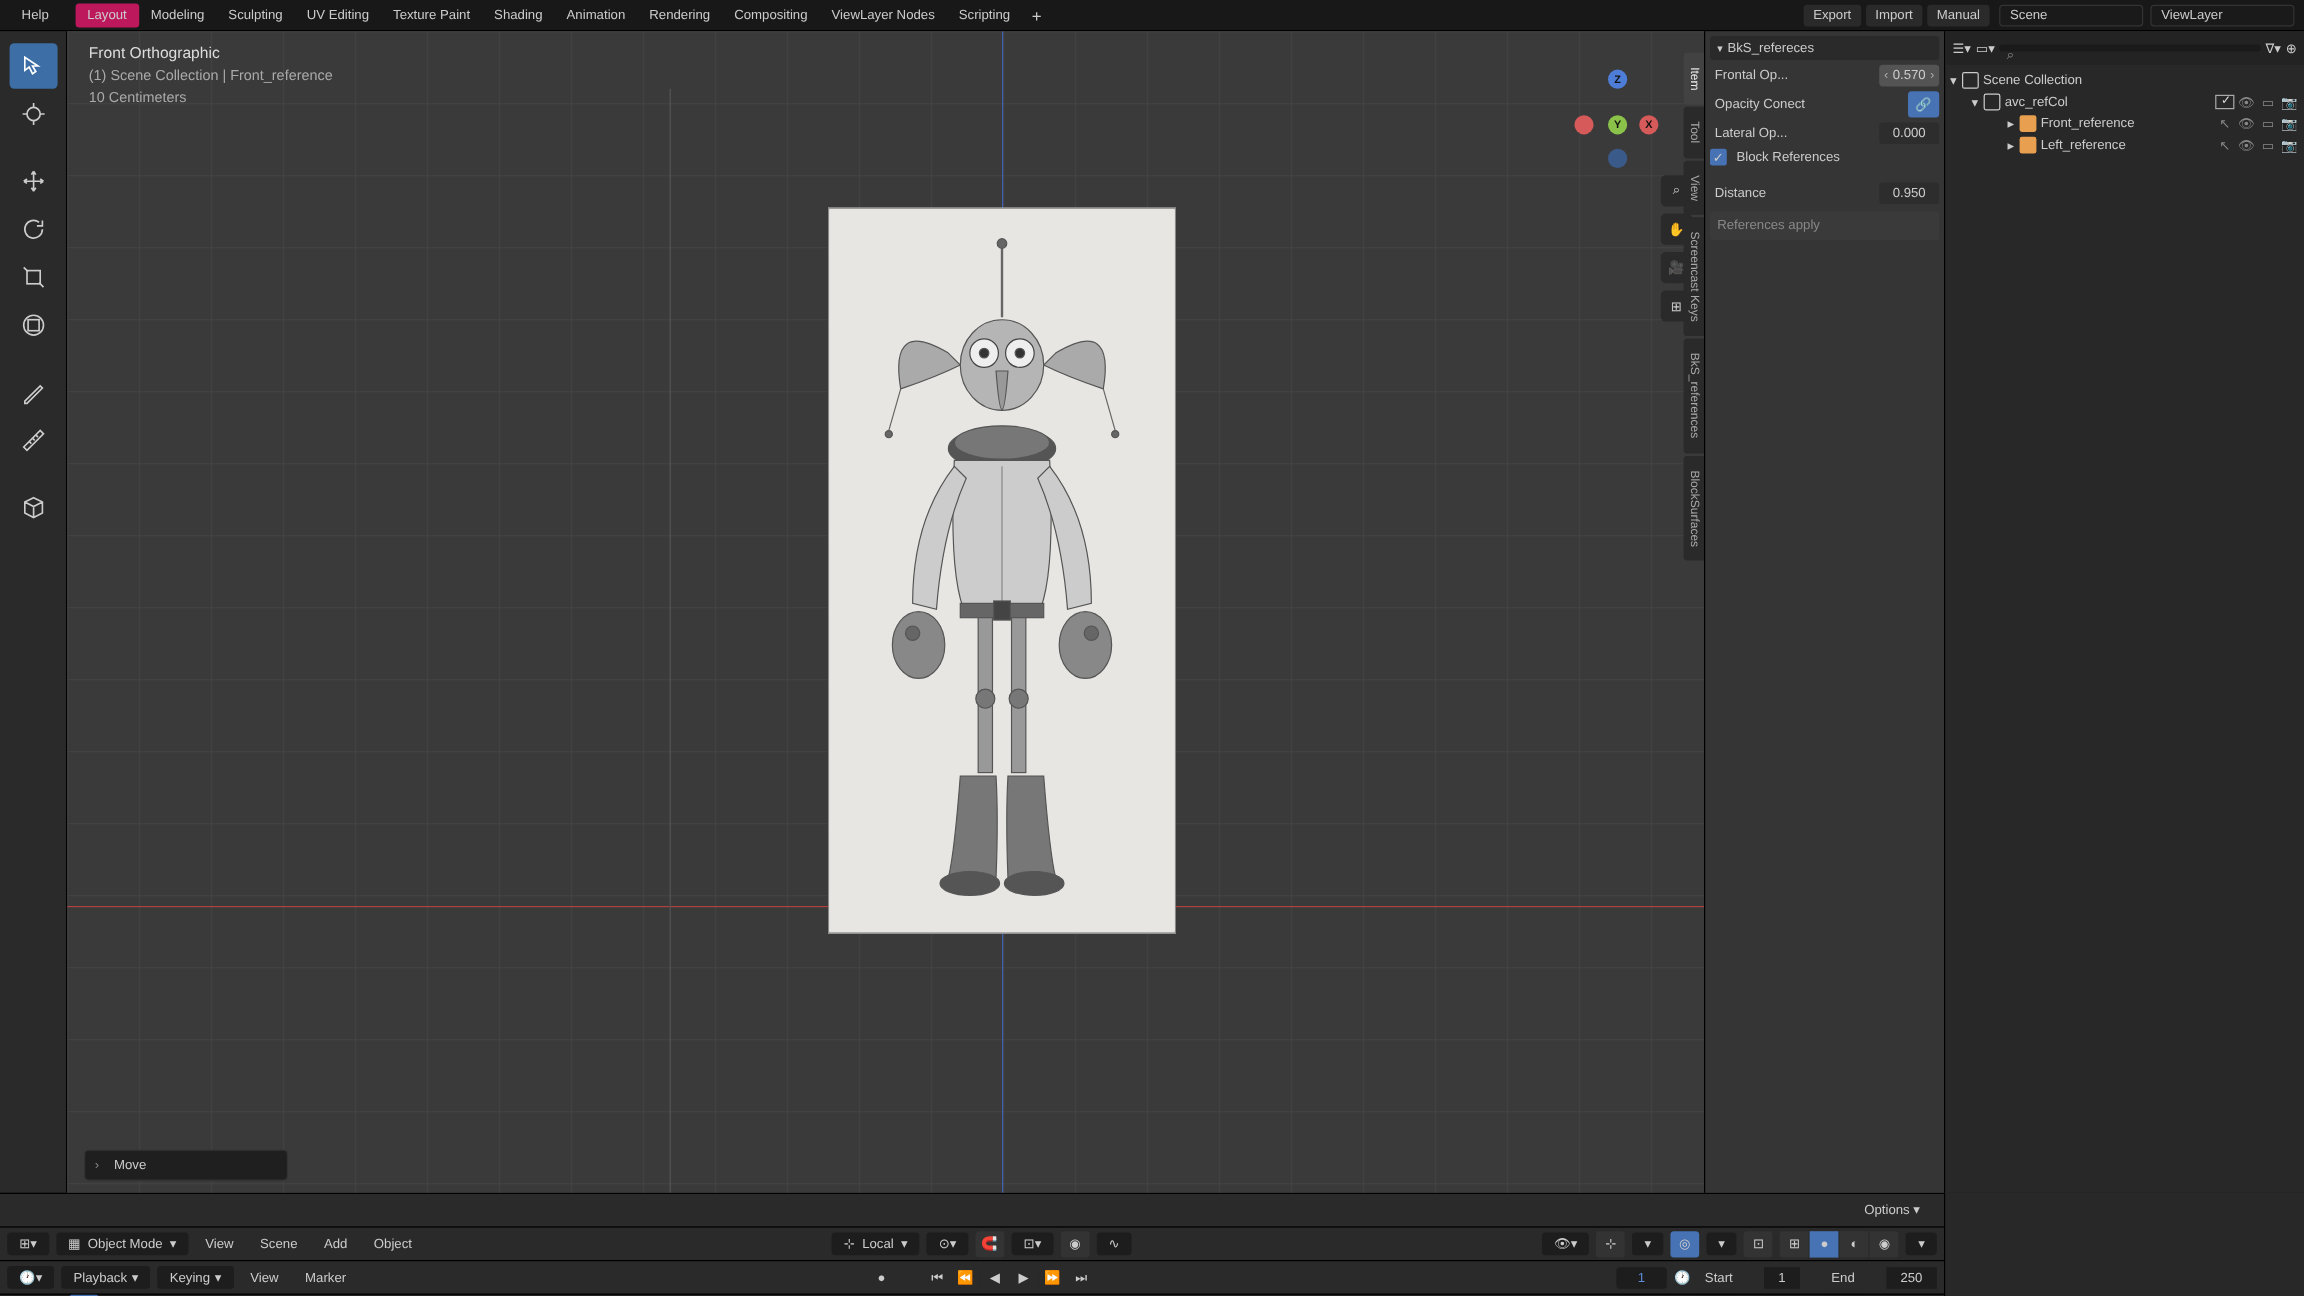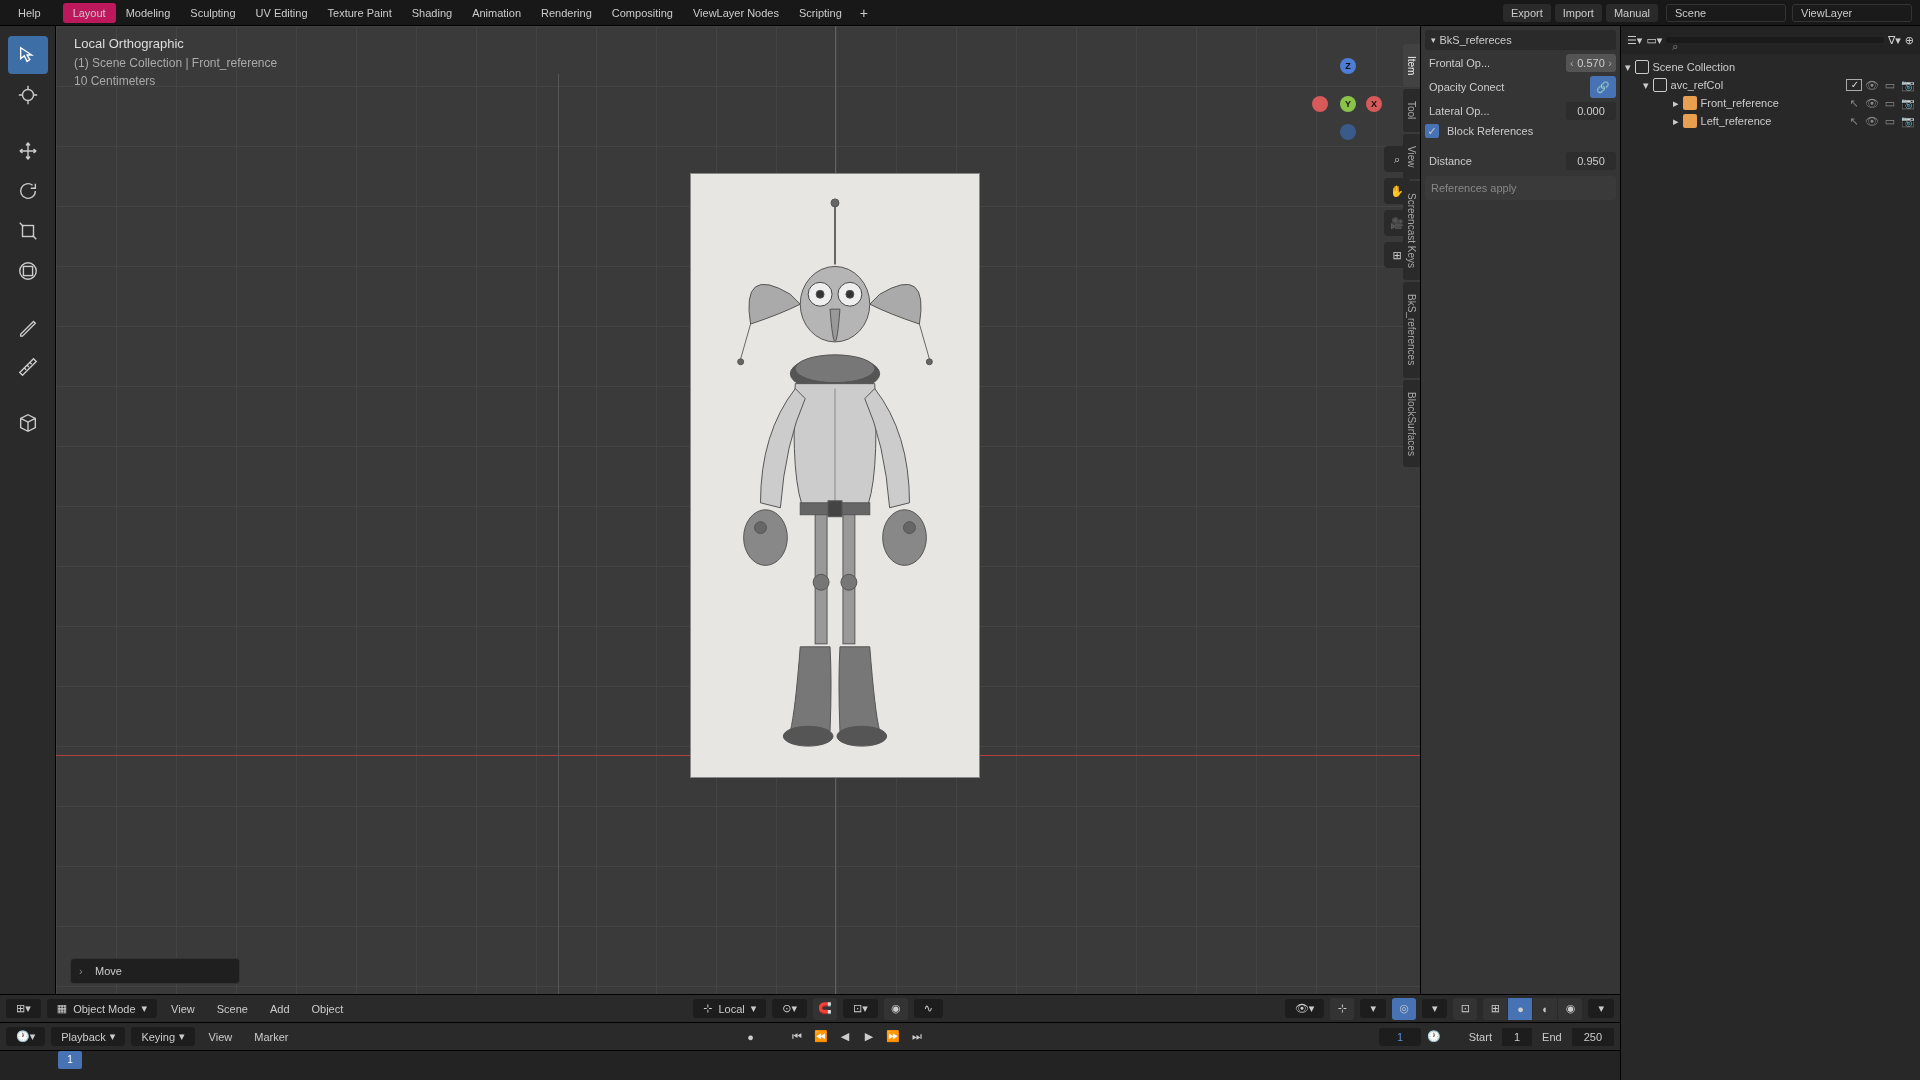--- a/index.html
+++ b/index.html
@@ -85,21 +85,21 @@
 .header2 .ic-group .ic:last-child { border-radius: 0 3px 3px 0; }
 .header2 .ic-group .ic { border-radius: 0; }
 .header2 .ic.active { background: #4772b3; }
 
 .timeline { height: 28px; background: #2a2a2a; border-top:1px solid #000; display:flex; align-items:center; padding: 0 6px; gap:6px;}
 .timeline .dd { background:#1d1d1d; padding:3px 10px; border-radius:3px; display:flex; gap:4px; align-items:center;}
 .timeline .menu { padding: 3px 8px; }
 .timeline .transport { display:flex; gap:2px; }
 .timeline .transport .tb { width:22px; height:20px; background:#2a2a2a; display:flex;align-items:center;justify-content:center; cursor:pointer;}
 .timeline .frame-field { background:#1d1d1d; padding:3px 18px; border-radius:3px; color:#5a8dd6; }
-.timeline .se { display:flex; gap:4px;margin-left:16px;}
+.timeline .se { display:flex; gap:20px;}
 .timeline .se .lbl { background:#2a2a2a; padding:3px 6px;}
 .timeline .se .val { background:#1d1d1d; padding:3px 12px;}
 
 .ruler { height: 30px; background: #232323; border-top:1px solid #000; position: relative; display:flex;}
 .ruler .playhead { position:absolute; left: 58px; top:0; width:24px; height:18px; background:#4772b3; border-radius:2px; color:#fff; text-align:center; font-size:10px; line-height:18px;}
 .ruler .ticks { position:absolute; inset:0; display:flex; padding-left: 58px;}
 </style>
 </head>
 <body>
 
@@ -183,21 +183,21 @@
         </svg>
       </div>
   </div>
 
   <div class="viewport">
     <div class="grid-bg"></div>
     <div class="axis-x"></div>
     <div class="axis-z"></div>
     <div class="edge-line"></div>
 
-    <div class="vp-label">Local Orthographic</div>
+    <div class="vp-label">Front Orthographic</div>
     <div class="vp-sub">(1) Scene Collection | Front_reference</div>
     <div class="vp-scale">10 Centimeters</div>
 
     <div class="ref-image">
       <svg class="creature" viewBox="0 0 290 605">
         <rect x="0" y="0" width="290" height="605" fill="#e8e6e2"></rect>
 
         <g fill="#888" stroke="#555" stroke-width="1">
 
           <line x1="145" y1="30" x2="145" y2="90" stroke="#666" stroke-width="2"></line>
@@ -351,20 +351,23 @@
             <span>▭</span>
             <span>📷</span>
           </div>
       </div>
     </div>
   </div>
 </div>
 
 <div style="display:flex;">
   <div style="flex:1;">
+    <div class="options-bar">
+      <span class="opt"><span>Options</span> ▾</span>
+    </div>
 
     <div class="header2">
       <span class="dd">⊞▾</span>
       <span class="dd">▦ <span>Object Mode</span> ▾</span>
       <span class="menu">View</span>
       <span class="menu">Scene</span>
       <span class="menu">Add</span>
       <span class="menu">Object</span>
       <div class="spacer"></div>
       <span class="dd">⊹ <span>Local</span> ▾</span>

